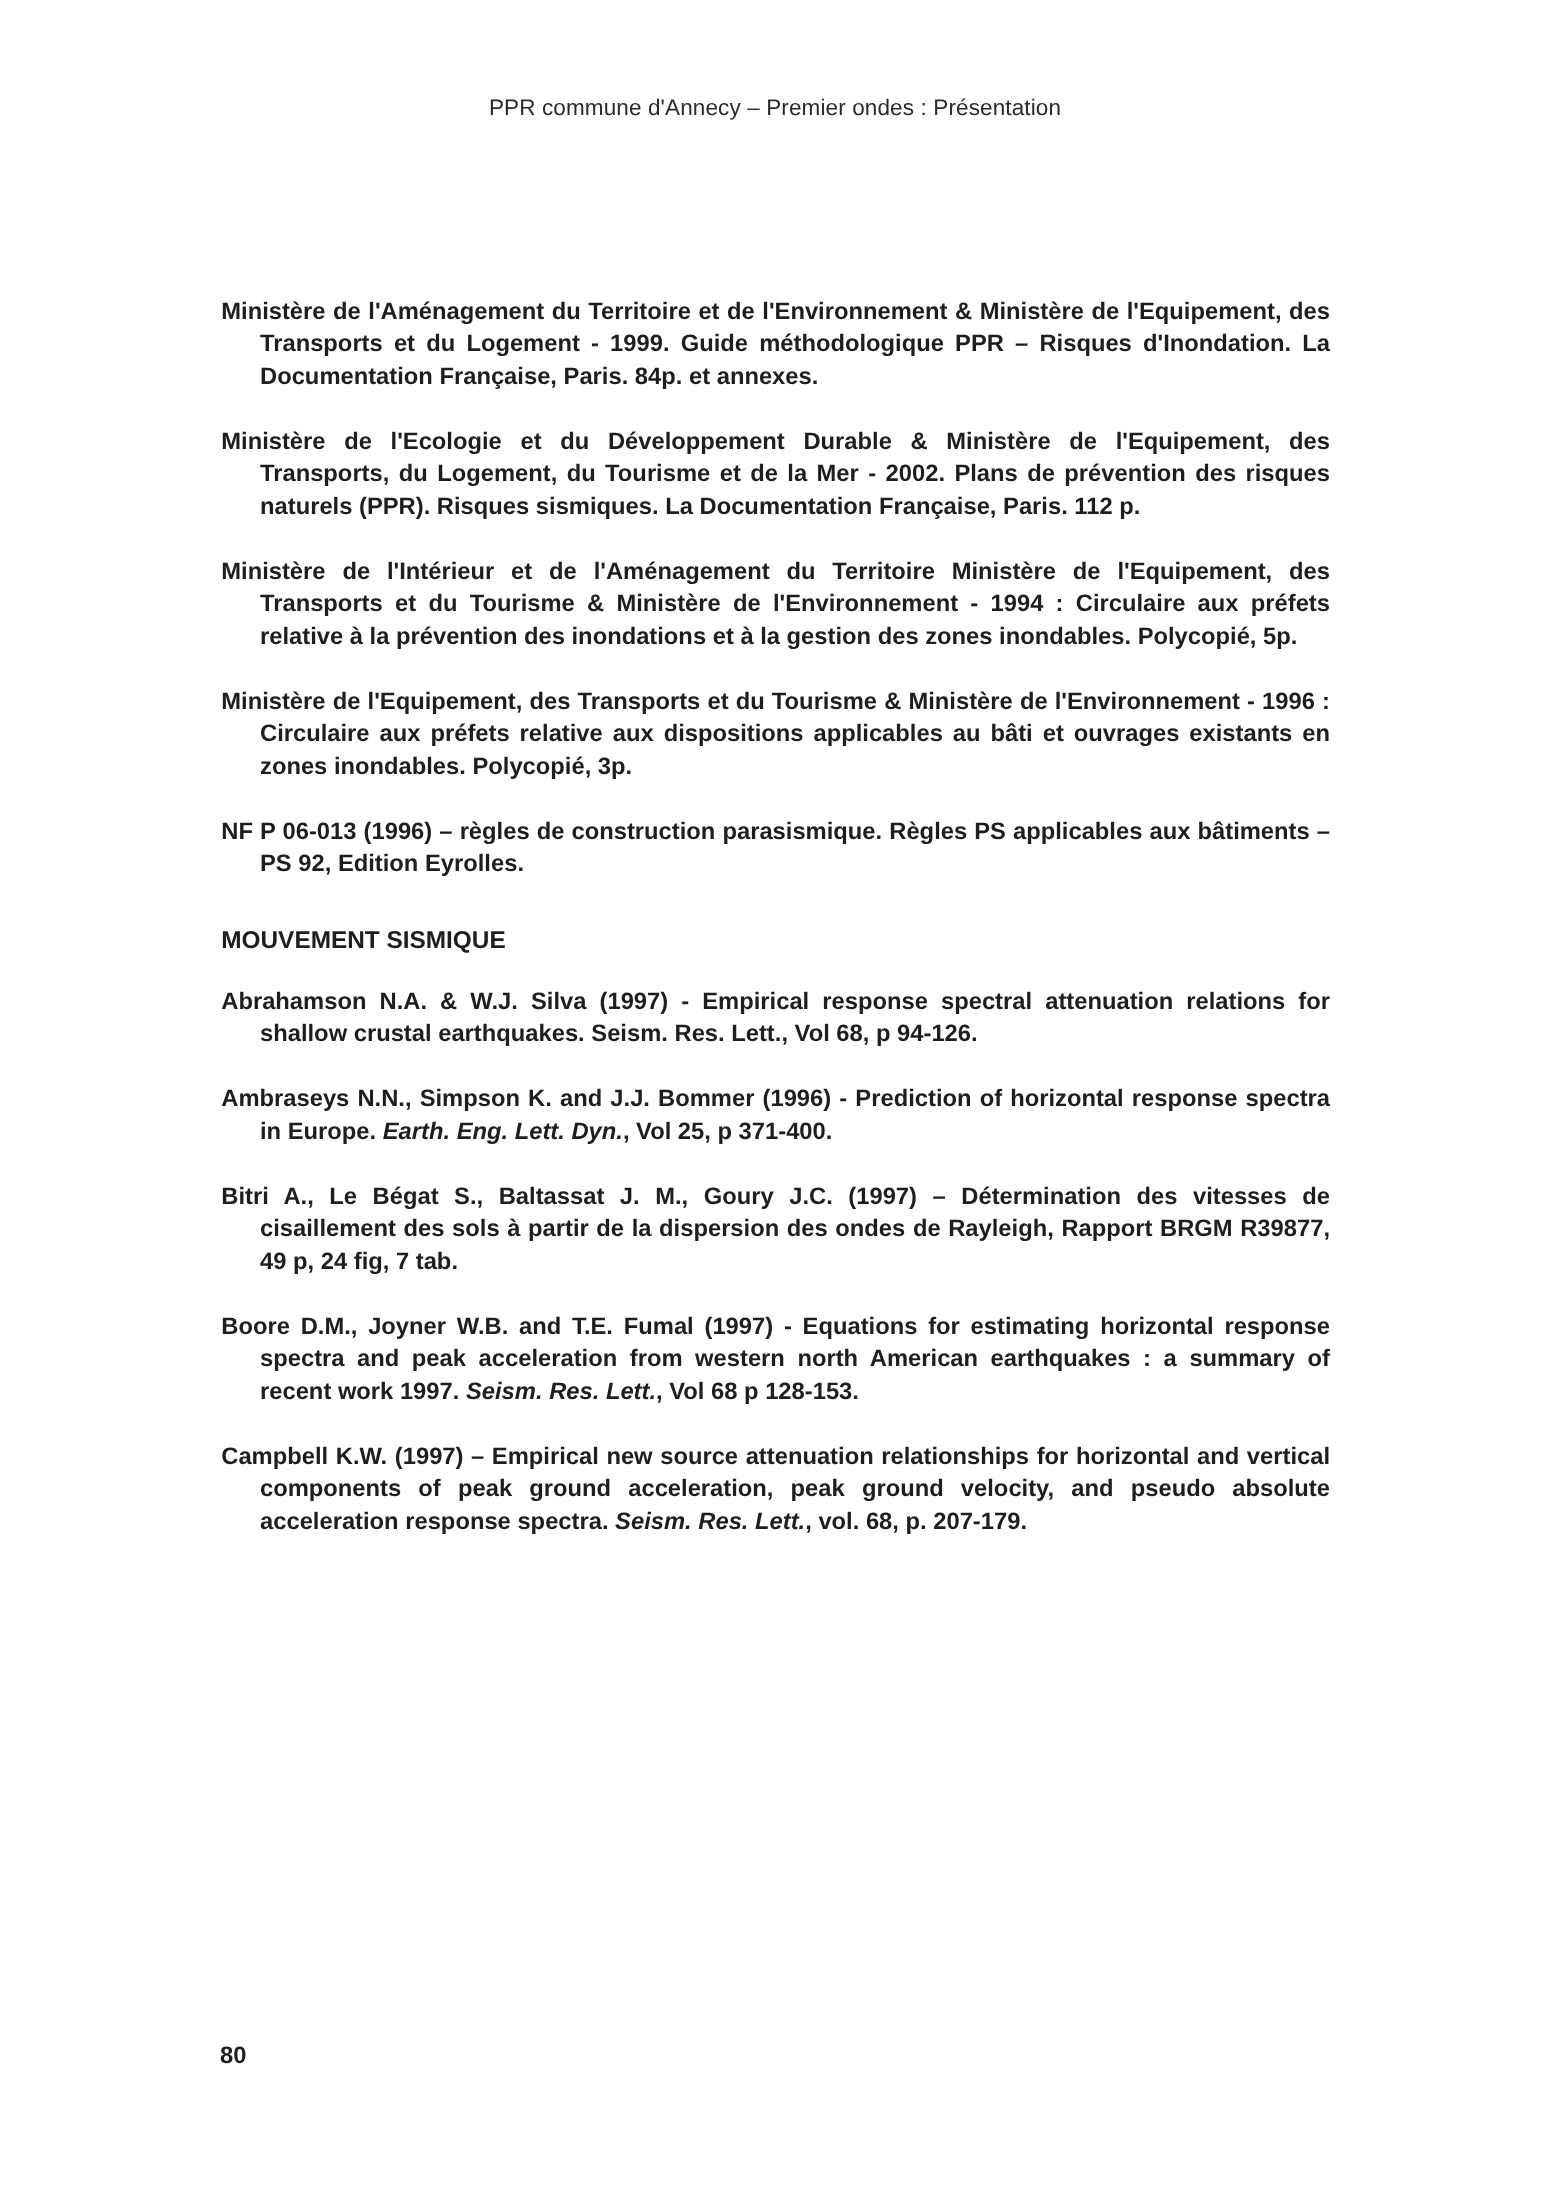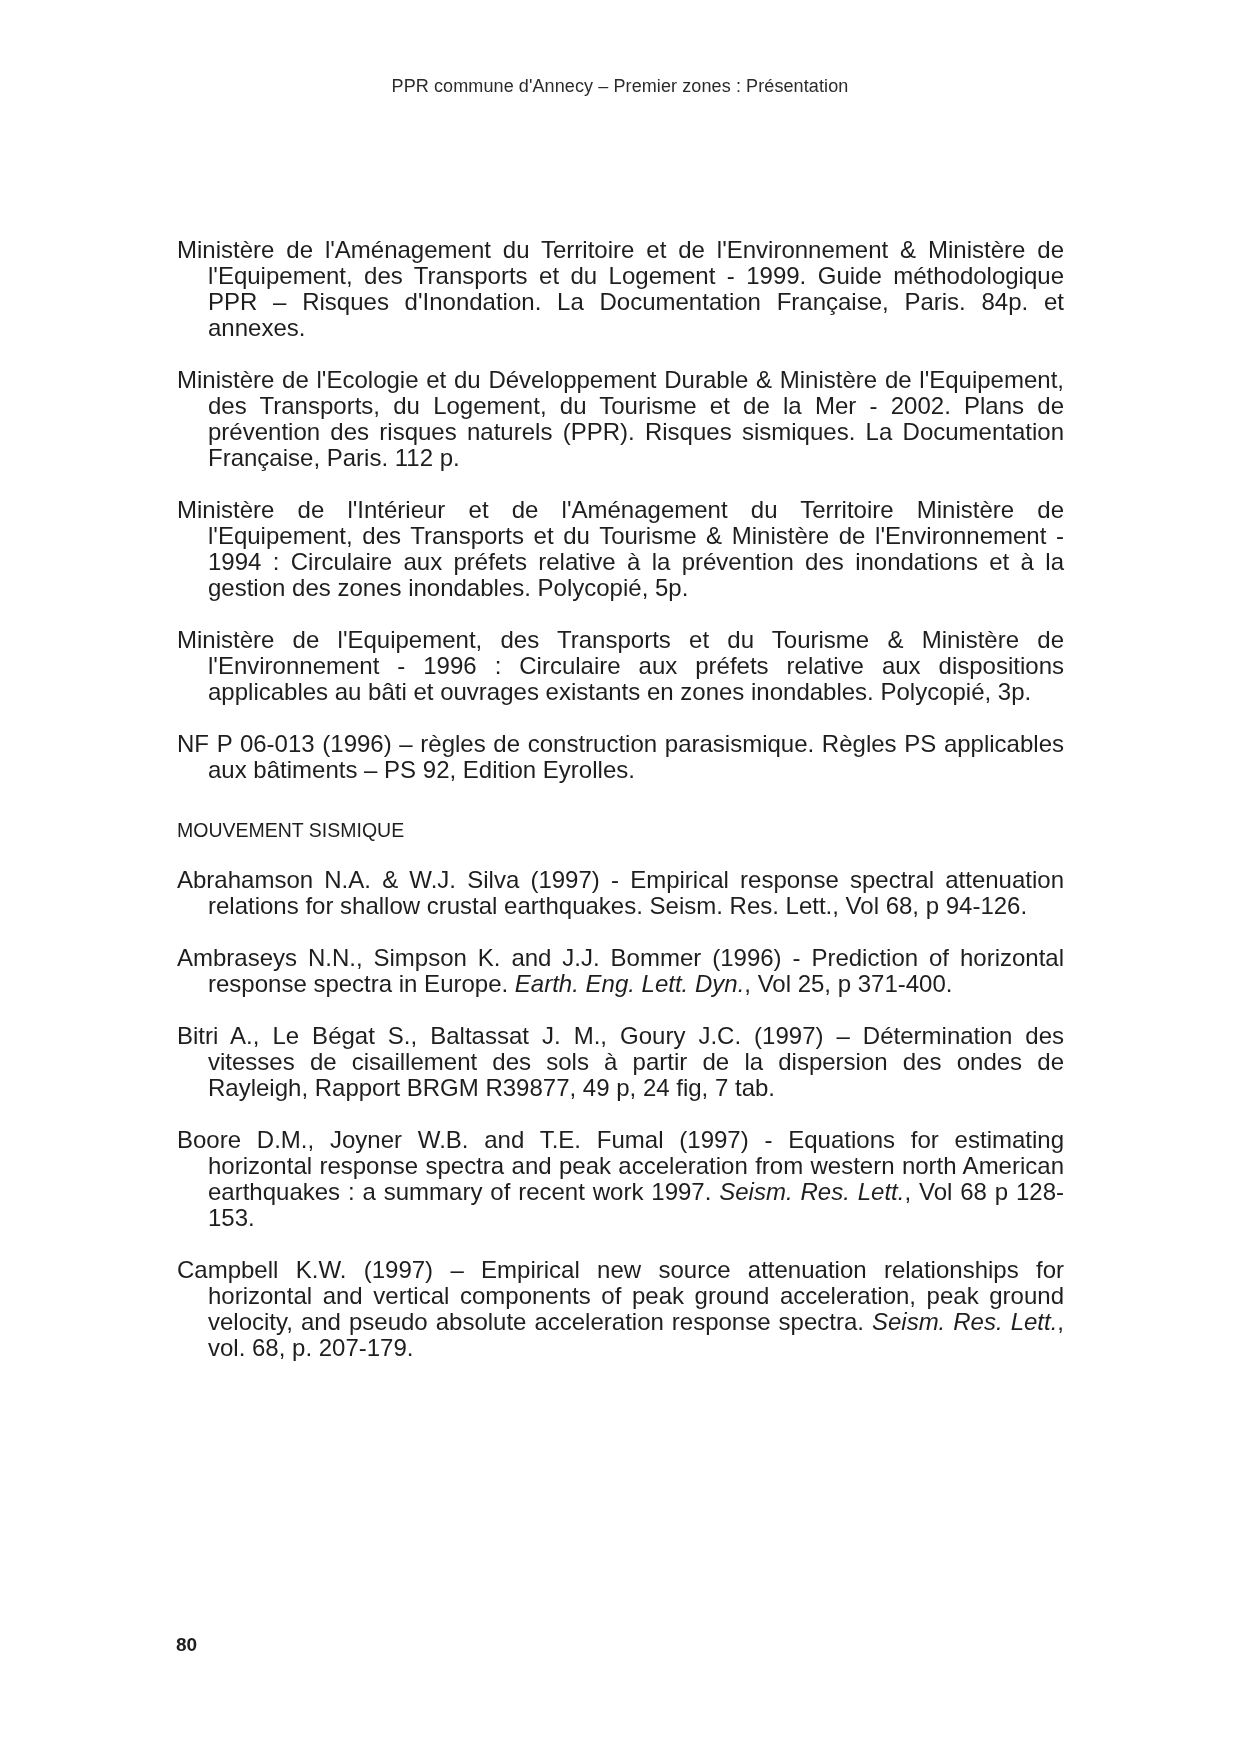--- a/index.html
+++ b/index.html
@@ -21,46 +21,47 @@
       color: #2a2a2a;
       letter-spacing: 0.1px;
     }
     .content {
       position: absolute;
       top: 237px;
       left: 177px;
       width: 887px;
     }
     .ref {
-      font-size: 24px;
+      font-size: 19px;
       line-height: 26px;
       text-align: justify;
       padding-left: 31px;
       text-indent: -31px;
       margin: 0 0 26px 0;
+      font-weight: bold;
     }
     .ref em { font-style: italic; }
     .section-title {
       font-size: 19.5px;
-      font-weight: normal;
+      font-weight: bold;
       margin: 34px 0 24px 0;
       line-height: 26px;
     }
     .page-number {
       position: absolute;
       top: 1634px;
       left: 176px;
       font-size: 19px;
       font-weight: bold;
     }
   </style>
 </head>
 <body>
 
-<div class="running-header">PPR commune d'Annecy – Premier zones : Présentation</div>
+<div class="running-header">PPR commune d'Annecy – Premier ondes : Présentation</div>
 
 <div class="content">
   <p class="ref">Ministère de l'Aménagement du Territoire et de l'Environnement &amp; Ministère de l'Equipement, des Transports et du Logement - 1999. Guide méthodologique PPR – Risques d'Inondation. La Documentation Française, Paris. 84p. et annexes.</p>
   <p class="ref">Ministère de l'Ecologie et du Développement Durable &amp; Ministère de l'Equipement, des Transports, du Logement, du Tourisme et de la Mer - 2002. Plans de prévention des risques naturels (PPR). Risques sismiques. La Documentation Française, Paris. 112 p.</p>
   <p class="ref">Ministère de l'Intérieur et de l'Aménagement du Territoire Ministère de l'Equipement, des Transports et du Tourisme &amp; Ministère de l'Environnement - 1994 : Circulaire aux préfets relative à la prévention des inondations et à la gestion des zones inondables. Polycopié, 5p.</p>
   <p class="ref">Ministère de l'Equipement, des Transports et du Tourisme &amp; Ministère de l'Environnement - 1996 : Circulaire aux préfets relative aux dispositions applicables au bâti et ouvrages existants en zones inondables. Polycopié, 3p.</p>
   <p class="ref">NF P 06-013 (1996) – règles de construction parasismique. Règles PS applicables aux bâtiments – PS 92, Edition Eyrolles.</p>
 
   <div class="section-title">MOUVEMENT SISMIQUE</div>
 

